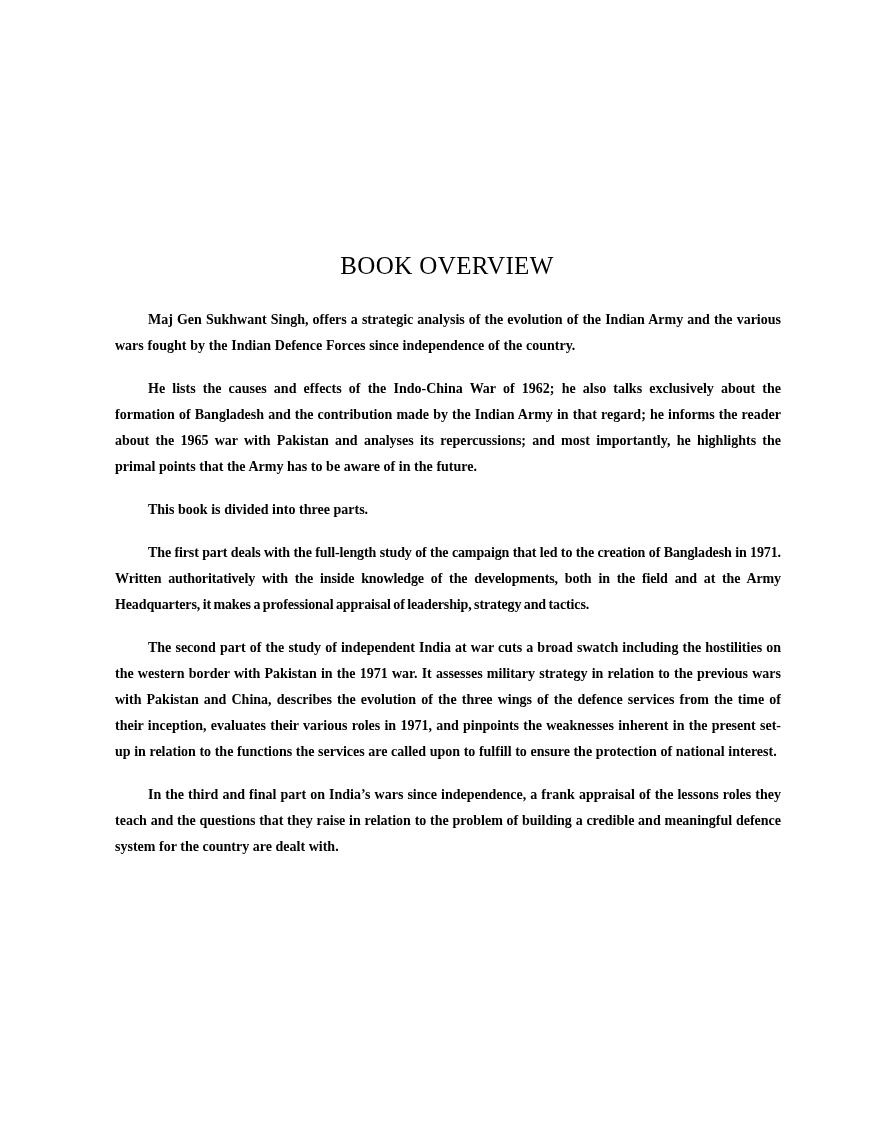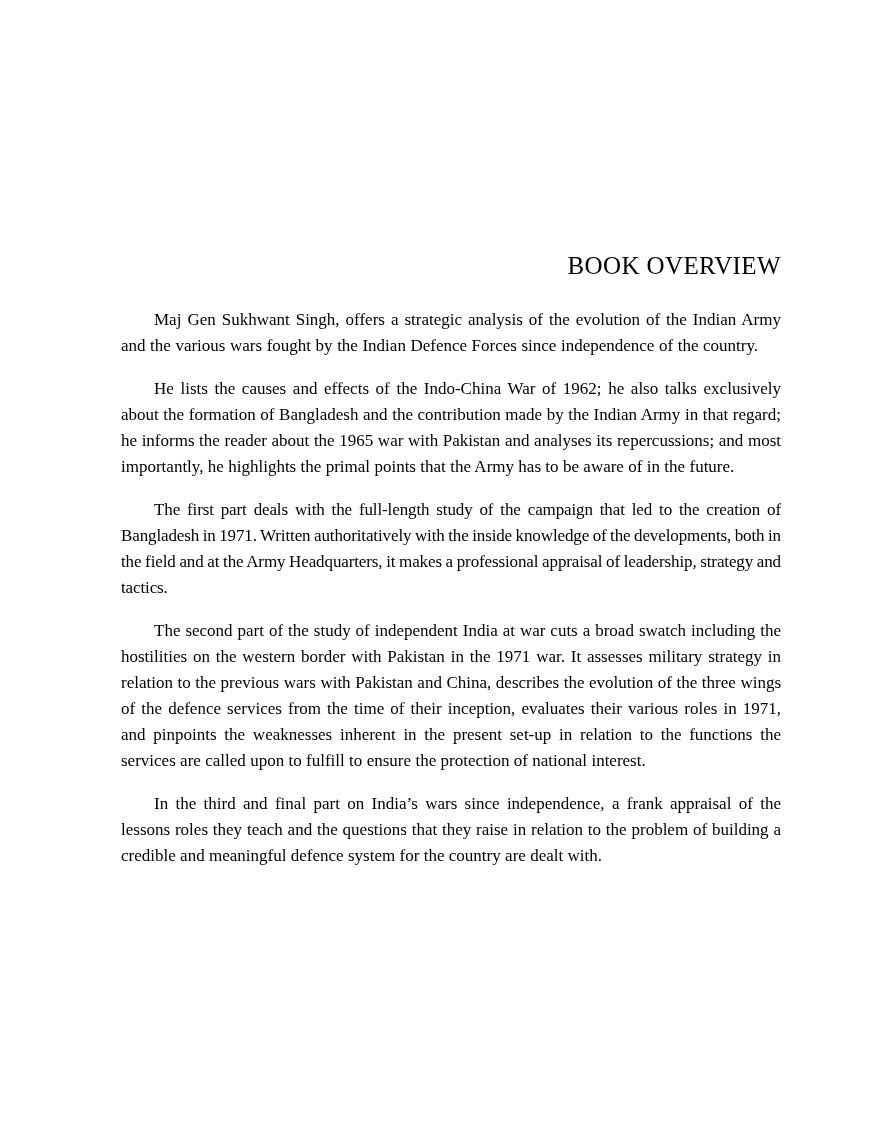--- a/index.html
+++ b/index.html
@@ -21,49 +21,50 @@
   }
 
   .content {
     position: absolute;
     left: 113px;
     top: 0;
     width: 668px;
   }
 
   .page-title {
-    text-align: right;
+    text-align: center;
     font-size: 25px;
     font-weight: normal;
     letter-spacing: 0.4px;
     margin: 0;
     padding: 0;
     position: absolute;
     top: 252px;
     left: 0;
     width: 668px;
     line-height: 1.1;
   }
 
   .body-copy {
     position: absolute;
     top: 307px;
     left: 0;
     width: 668px;
   }
 
   p.para {
-    margin: 0 0 17px 8px;
+    margin: 0 0 17px 2px;
     padding: 0;
-    font-size: 17px;
+    font-size: 14px;
     line-height: 26px;
     text-align: justify;
     text-justify: inter-word;
     text-indent: 33px;
     word-spacing: 0.1px;
+    font-weight: bold;
   }
 
   p.para:last-child {
     margin-bottom: 0;
   }
 
   
   p.para.condensed {
     word-spacing: -0.9px;
     letter-spacing: -0.12px;
@@ -79,20 +80,21 @@
 <div class="page">
   <div class="content">
 
     <h1 class="page-title">BOOK OVERVIEW</h1>
 
     <div class="body-copy">
       <p class="para loose">Maj Gen Sukhwant Singh, offers a strategic analysis of the evolution of the Indian Army and the various wars fought by the Indian Defence Forces since  independence of the country.</p>
 
       <p class="para">He lists the causes and effects of the Indo-China War of 1962; he also talks exclusively about the formation of Bangladesh and the contribution made by the Indian Army in that regard; he informs the reader about the 1965 war with Pakistan and analyses its repercussions; and most importantly, he highlights the primal points that the Army has to be aware of in the future.</p>
 
+      <p class="para">This book is divided into three parts.</p>
 
       <p class="para condensed">The first part deals with the full-length study of the campaign that led to the creation of Bangladesh in 1971. Written authoritatively with the inside knowledge of the developments, both in the field and at the Army Headquarters, it makes a professional appraisal of leadership, strategy and tactics.</p>
 
       <p class="para">The second part of the study of independent India at war cuts a broad swatch including the hostilities on the western border with Pakistan in the 1971 war. It assesses military strategy in relation to the previous wars with Pakistan and China, describes the evolution of the three wings of the defence services from the time of their inception, evaluates their various roles in 1971, and pinpoints the weaknesses inherent in the present set-up in relation to the functions the services are called upon to fulfill to ensure the protection of national interest.</p>
 
       <p class="para">In the third and final part on India’s wars since independence, a frank appraisal of the lessons roles they teach and the questions that they raise in relation to the problem of building a credible and meaningful defence system for the country are dealt with.</p>
     </div>
 
   </div>
 </div>

